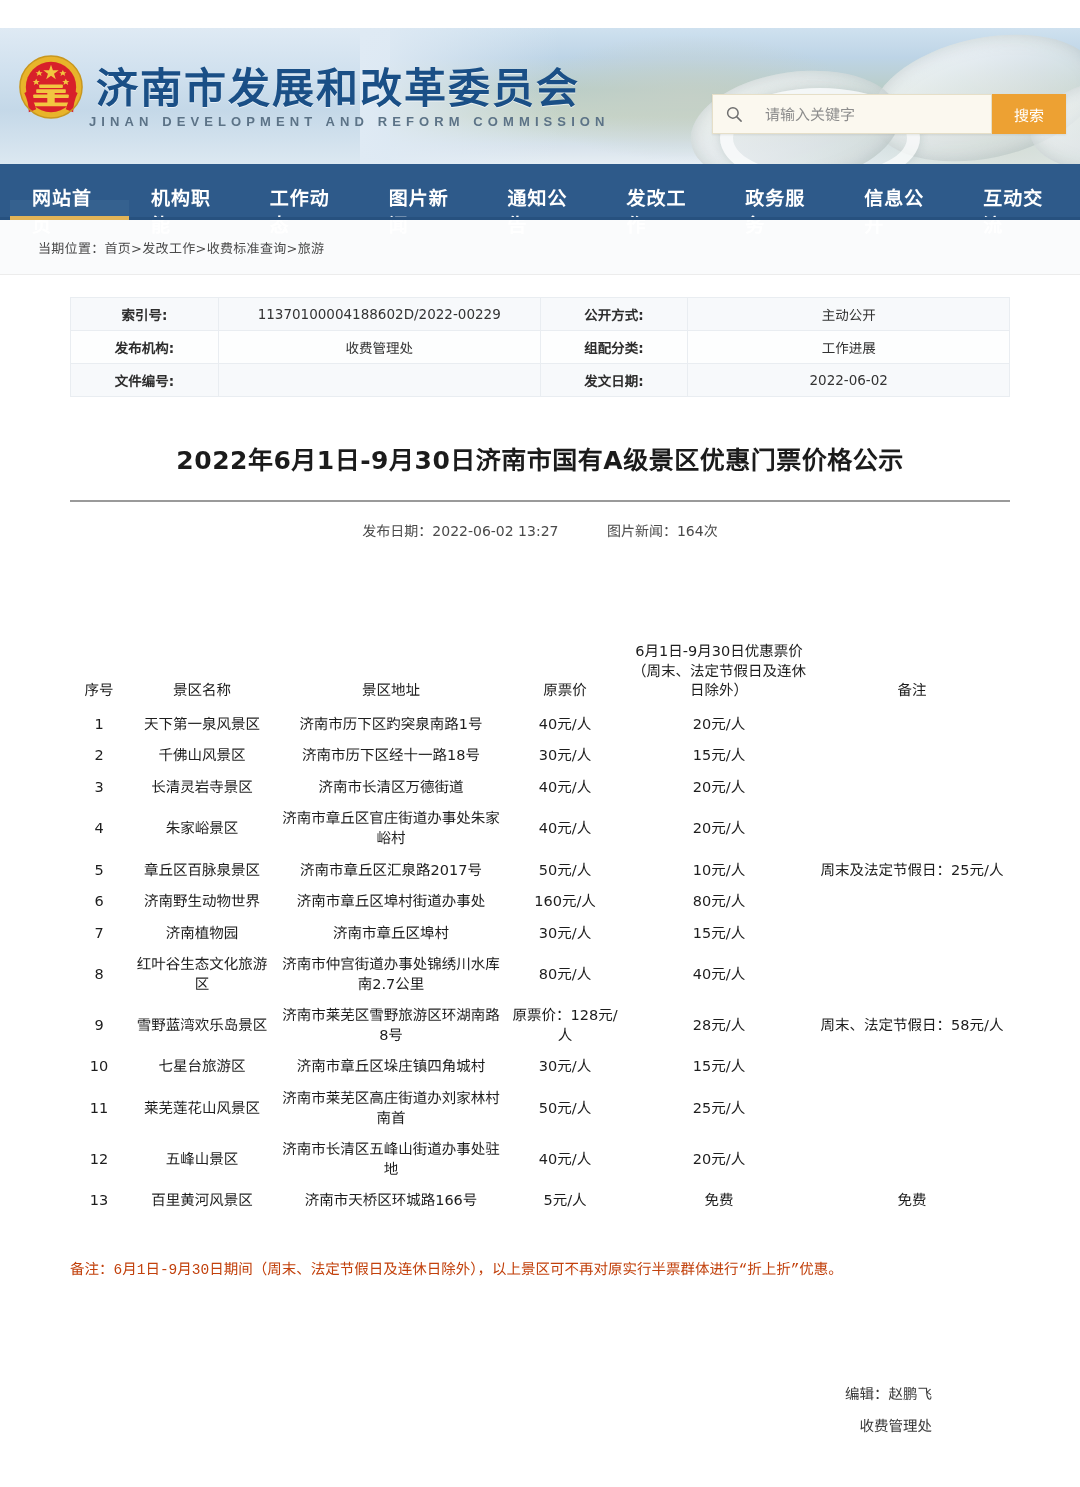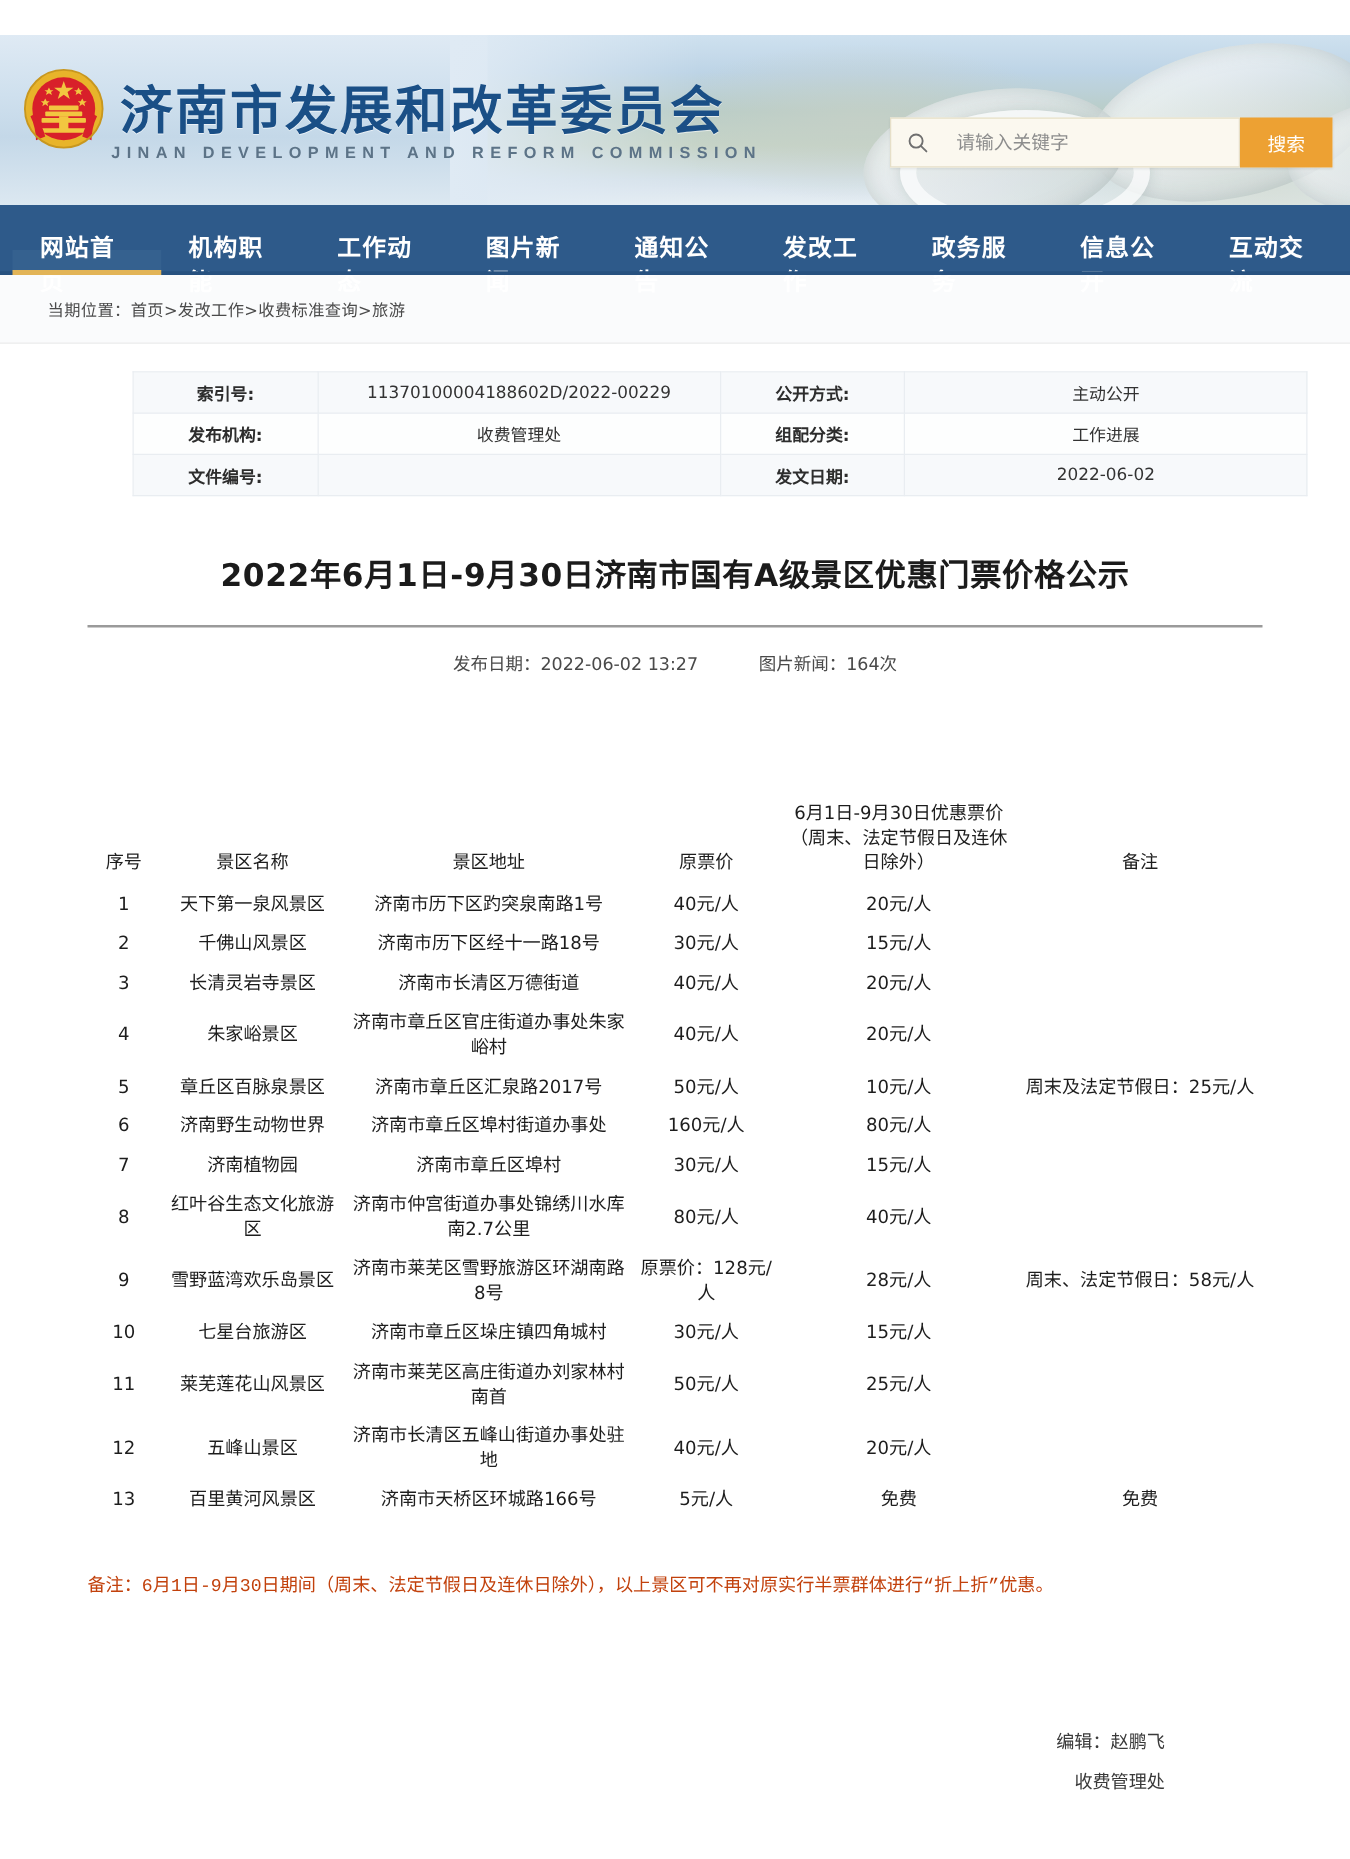--- a/index.html
+++ b/index.html
@@ -125,21 +125,20 @@
     margin-left:38px; font-size:13px; color:#4b4b4b; letter-spacing:.3px;
     font-family:"DejaVu Sans","Liberation Sans",sans-serif;
   }
 
   
   .meta-wrap{ padding:22px 70px 0 70px; }
   .meta-table{
     width:940px; border-collapse:collapse;
     font-size:13.5px; color:#333;
     font-family:"DejaVu Sans","Liberation Sans",sans-serif;
-    margin-left:36px;
   }
   .meta-table td{
     height:33px; border:1px solid #e9edf1; text-align:center; padding:0 6px;
   }
   .meta-table tr:nth-child(odd) td{ background:#f7f9fb; }
   .meta-table tr:nth-child(even) td{ background:#fdfefe; }
   .meta-lbl{ width:148px; font-weight:bold; color:#2d2d2d; }
   .meta-val{ width:322px; }
   .meta-lbl2{ width:148px; font-weight:bold; color:#2d2d2d; }
 

